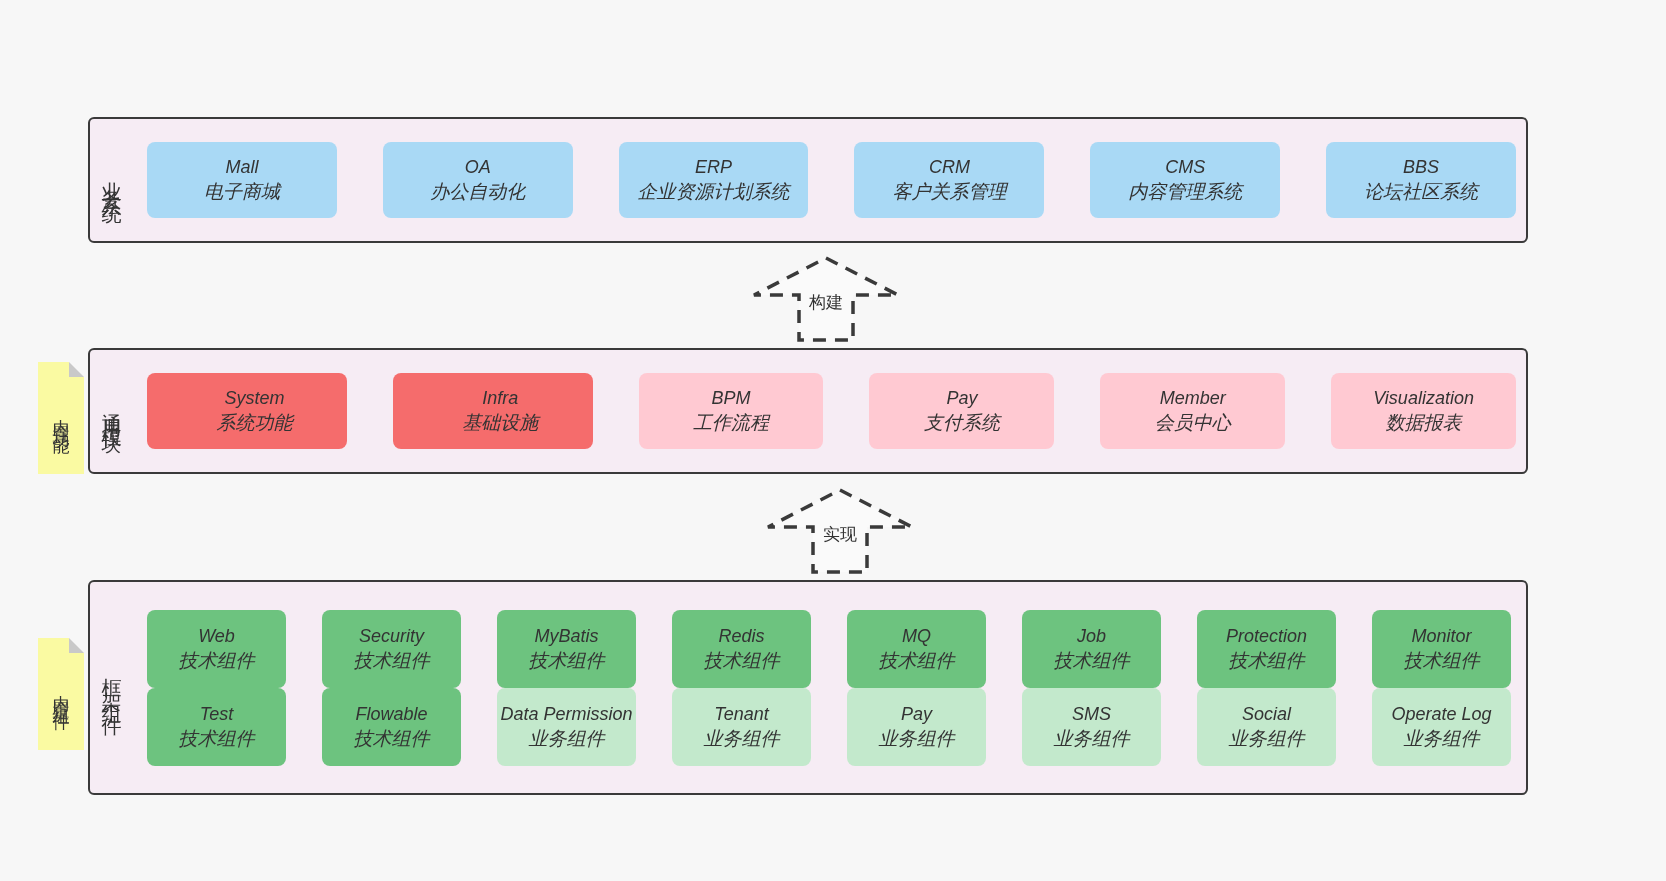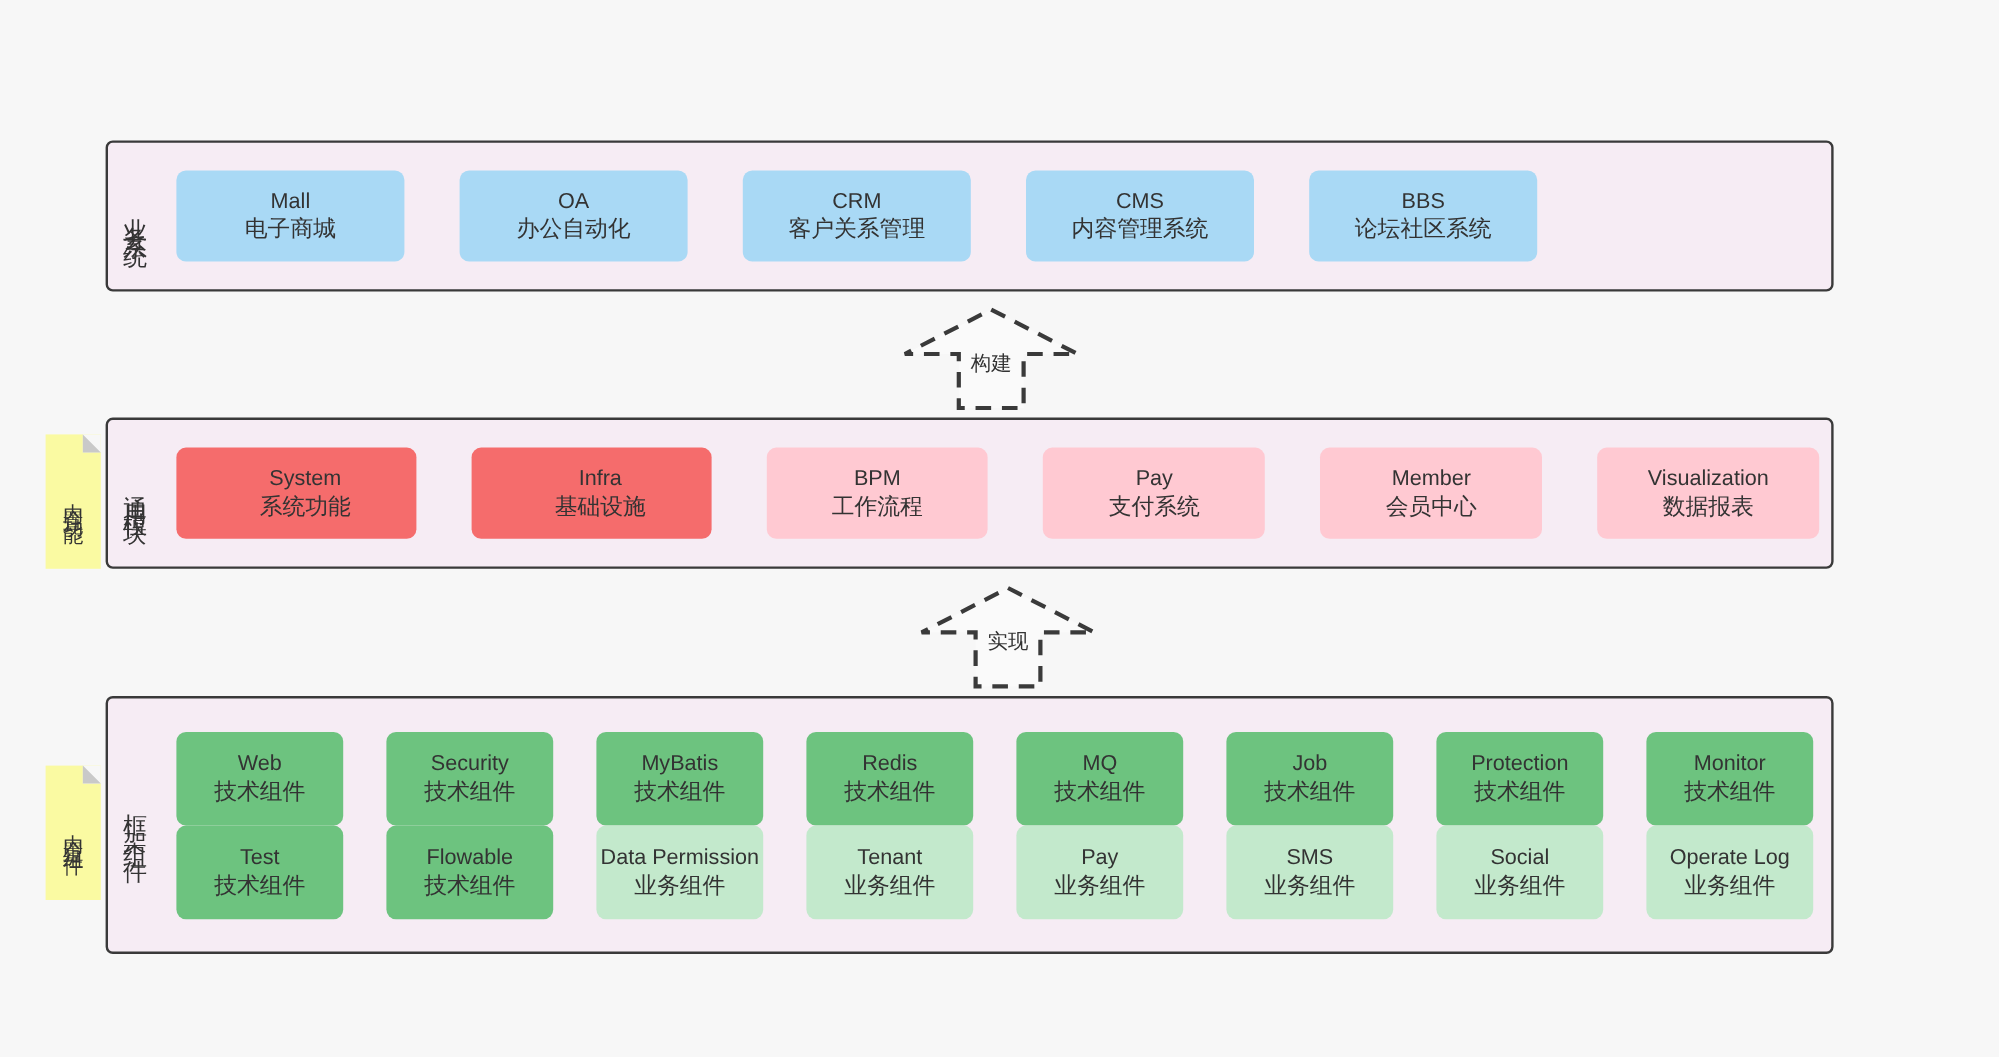--- a/index.html
+++ b/index.html
@@ -28,21 +28,21 @@
     display:flex;align-items:center;gap:46px;
   }
   .cards-col{
     position:absolute;left:57px;top:0;bottom:0;right:10px;
     display:flex;flex-direction:column;justify-content:center;
   }
   .cards-row{display:flex;gap:36px;}
   .box{
     border-radius:8px;
     display:flex;flex-direction:column;justify-content:center;align-items:center;
-    text-align:right;line-height:1.35;
+    text-align:right;line-height:1.35;font-style:italic;
   }
   .box-wide{width:190px;height:76px;}
   .box-small{width:139px;height:78px;}
   .box-title{font-size:18px;}
   .box-sub{font-size:19px;}
   .c-blue{background:var(--blue,#a9d9f5);}
   .c-red{background:var(--red,#f56c6c);padding-left:15px;}
   .c-pink{background:var(--pink,#ffc9d2);}
   .c-gdark{background:var(--green_dark,#6dc37f);}
   .c-glight{background:var(--green_light,#c3e9cc);}
@@ -72,20 +72,24 @@
   <div class="cards">
     <div class="box box-wide c-blue">
       <div class="box-title">Mall</div>
       <div class="box-sub">电子商城</div>
     </div>
     <div class="box box-wide c-blue">
       <div class="box-title">OA</div>
       <div class="box-sub">办公自动化</div>
     </div>
     <div class="box box-wide c-blue">
+      <div class="box-title">ERP</div>
+      <div class="box-sub">企业资源计划系统</div>
+    </div>
+    <div class="box box-wide c-blue">
       <div class="box-title">CRM</div>
       <div class="box-sub">客户关系管理</div>
     </div>
     <div class="box box-wide c-blue">
       <div class="box-title">CMS</div>
       <div class="box-sub">内容管理系统</div>
     </div>
     <div class="box box-wide c-blue">
       <div class="box-title">BBS</div>
       <div class="box-sub">论坛社区系统</div>

